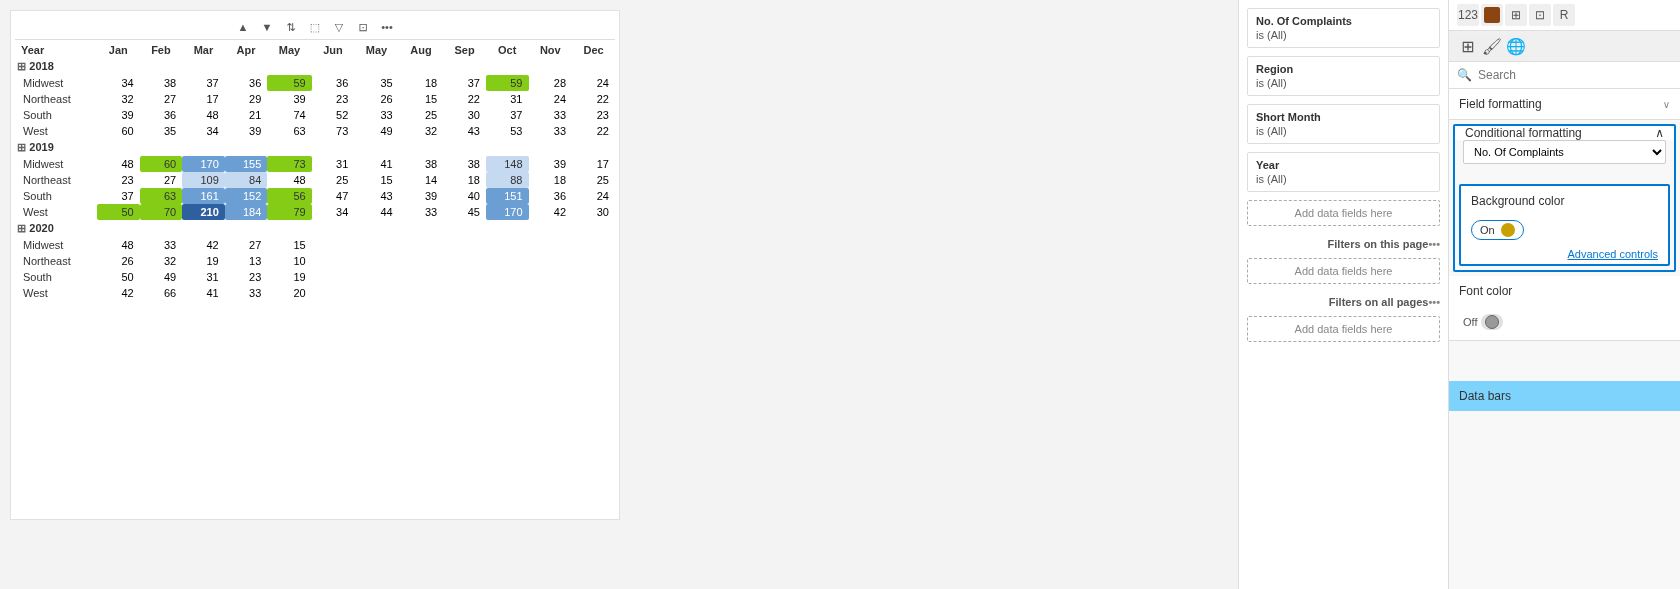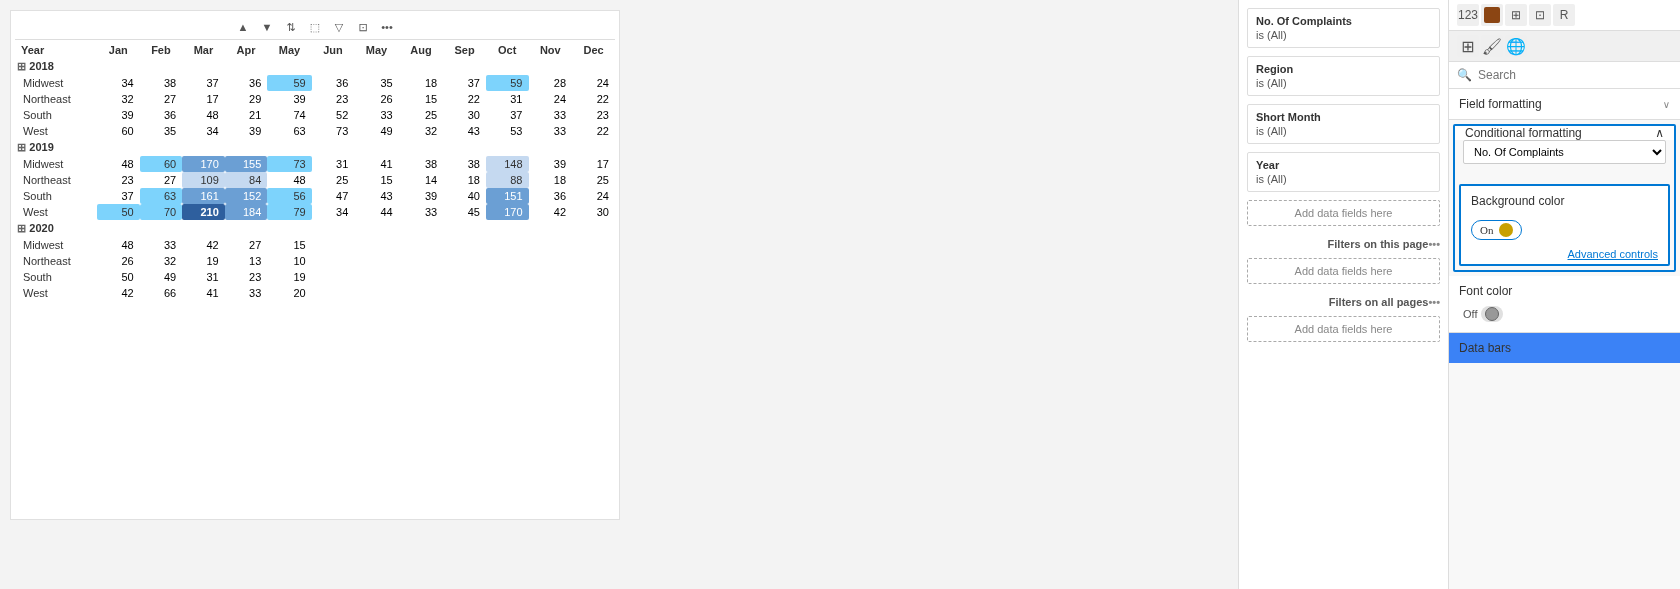--- a/index.html
+++ b/index.html
@@ -106,21 +106,21 @@
       border-radius: 2px;
     }
 
     .highlight-light {
       background: #c5d9f0;
       color: #333;
       border-radius: 2px;
     }
 
     .highlight-very-light {
-      background: #7dd3fc;
+      background: #84cc16;
       color: #333;
       border-radius: 2px;
     }
 
     .group-toggle {
       cursor: pointer;
       color: #666;
     }
 
     
@@ -281,21 +281,20 @@
       display: flex;
       align-items: center;
       background: #fff;
       border: 1px solid #0078d4;
       border-radius: 12px;
       padding: 2px 8px;
       gap: 6px;
       cursor: pointer;
       font-size: 11px;
       color: #333;
-      font-family: Liberation Serif, serif;
     }
 
     .toggle-circle {
       width: 14px;
       height: 14px;
       border-radius: 50%;
       background: #c8a000;
     }
 
     .advanced-controls {
@@ -309,21 +308,21 @@
 
     .font-color-section {
       padding: 8px 10px;
       border-bottom: 1px solid #ddd;
       background: white;
     }
 
     .font-color-header {
       font-size: 12px;
       color: #333;
-      margin-bottom: 6px;
+      margin-bottom: 14px;
     }
 
     .toggle-off-row {
       display: flex;
       align-items: center;
       gap: 6px;
     }
 
     .toggle-off-label {
       font-size: 11px;
@@ -344,23 +343,24 @@
     .toggle-circle-off {
       width: 14px;
       height: 14px;
       border-radius: 50%;
       background: #999;
       border: 1px solid #666;
     }
 
     .data-bars-section {
       padding: 8px 10px;
-      background: #3b82f6;
-      font-size: 12px;
-      color: #333;
+      background: #7dd3fc;
+      font-size: 12px;
+      color: #333;
+      margin-top: 40px;
     }
 
     .icon-btn {
       width: 22px;
       height: 22px;
       display: flex;
       align-items: center;
       justify-content: center;
       cursor: pointer;
       color: #555;

